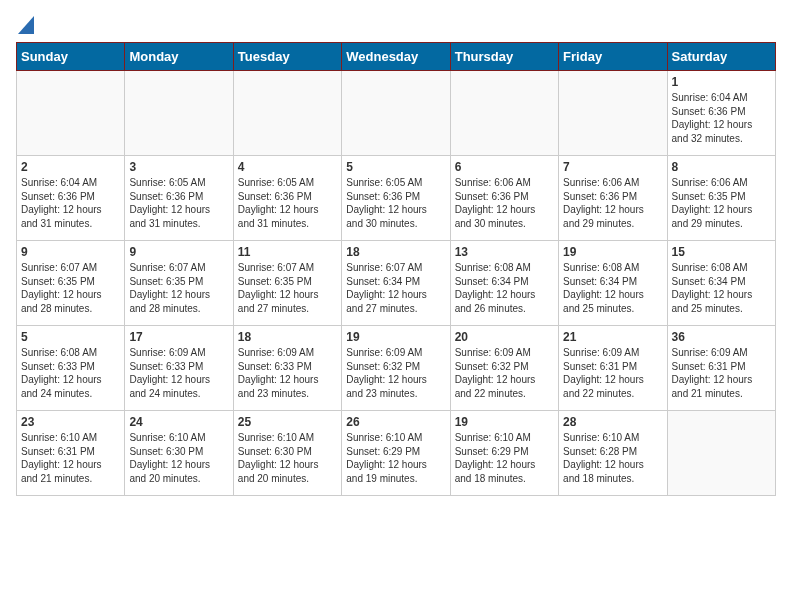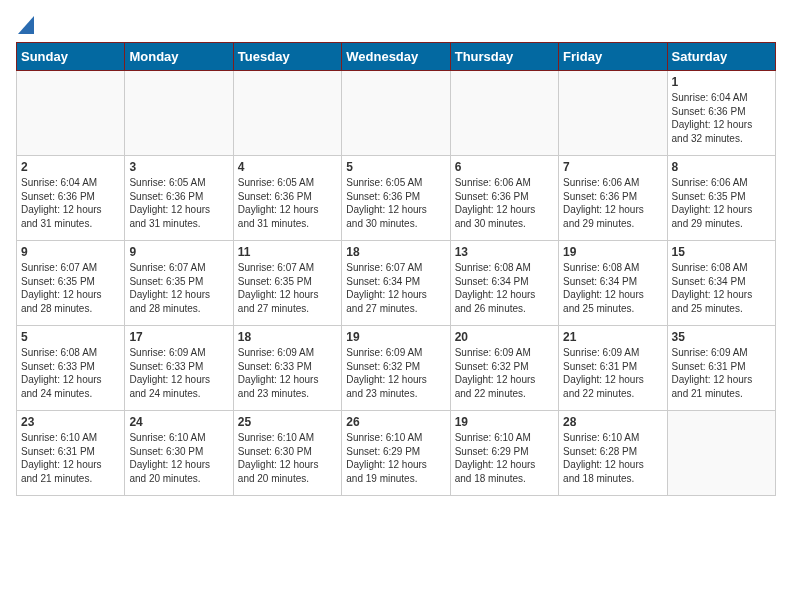--- a/index.html
+++ b/index.html
@@ -269,21 +269,21 @@
 and 22 minutes.</div>
         </td>
         <td>
           <span class="day-num">21</span>
           <div class="day-info" style="white-space: pre-line;">Sunrise: 6:09 AM
 Sunset: 6:31 PM
 Daylight: 12 hours
 and 22 minutes.</div>
         </td>
         <td>
-          <span class="day-num">35</span>
+          <span class="day-num">36</span>
           <div class="day-info" style="white-space: pre-line;">Sunrise: 6:09 AM
 Sunset: 6:31 PM
 Daylight: 12 hours
 and 21 minutes.</div>
         </td>
       </tr>
       <tr>
         <td>
           <span class="day-num">23</span>
           <div class="day-info" style="white-space: pre-line;">Sunrise: 6:10 AM

